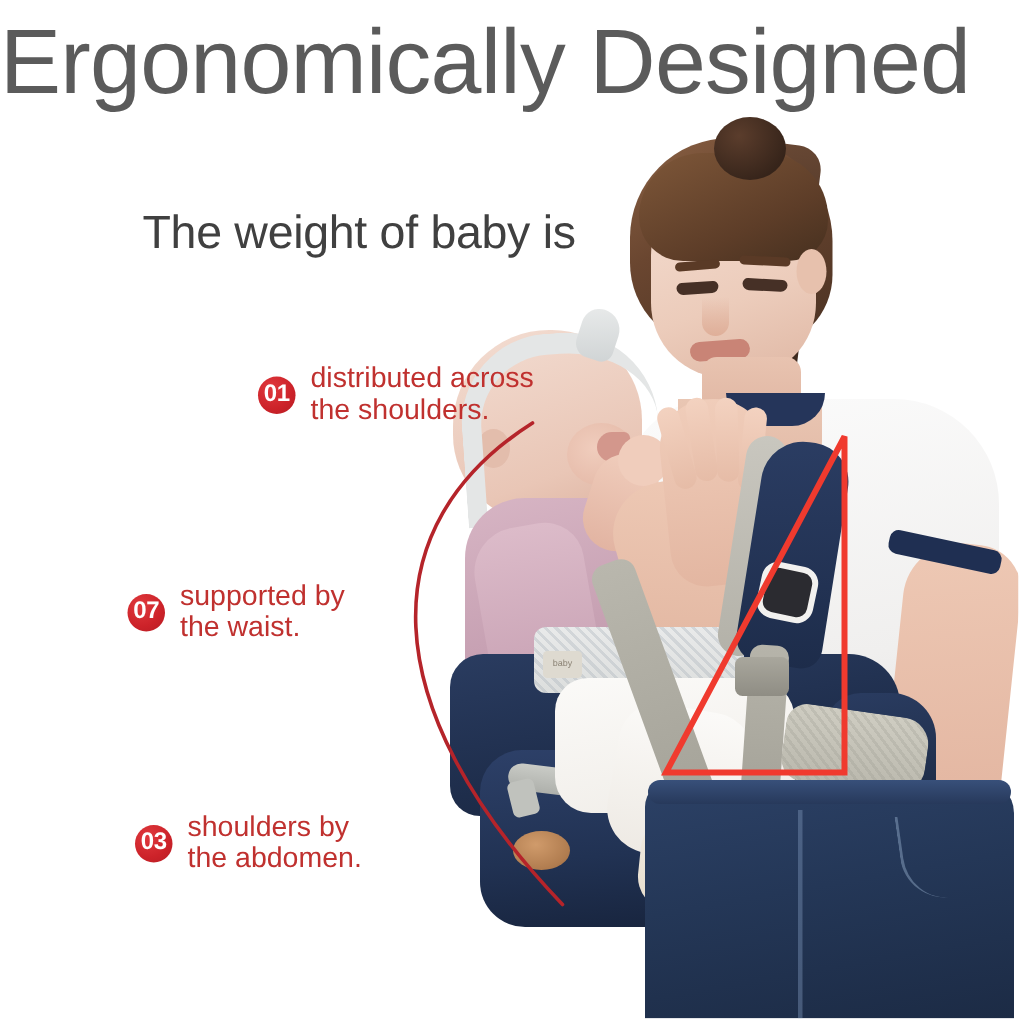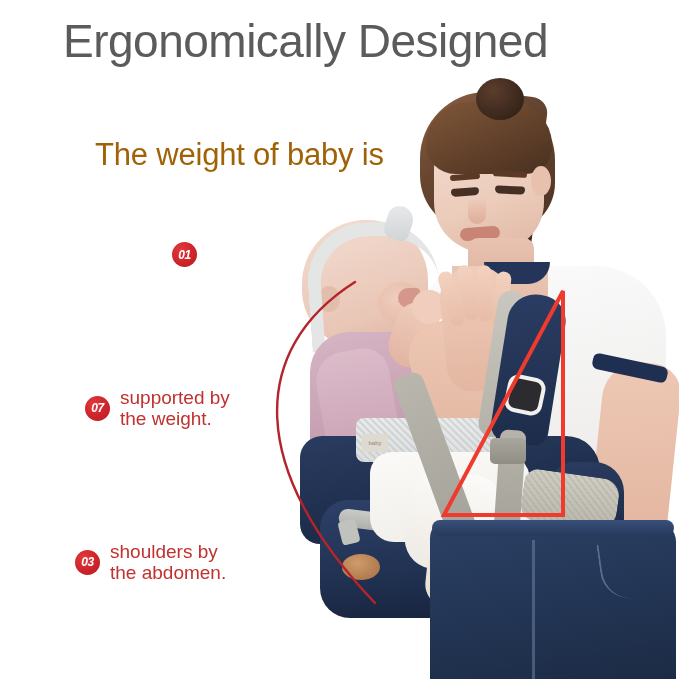--- a/index.html
+++ b/index.html
@@ -16,36 +16,36 @@
     font-family: "Liberation Sans", "DejaVu Sans", sans-serif;
   }
 
   
   #main-title {
     position: absolute;
     left: 0;
     top: 14px;
     width: 611px;
     text-align: center;
-    font-size: 46px;
+    font-size: 61px;
     line-height: 54px;
     font-weight: 400;
     letter-spacing: -0.5px;
     color: #5b5b5b;
     white-space: nowrap;
   }
   #sub-title {
     position: absolute;
     left: 95px;
     top: 136px;
     font-size: 31px;
     line-height: 38px;
     font-weight: 400;
     letter-spacing: -0.2px;
-    color: #a16207;
+    color: #404040;
     white-space: nowrap;
     z-index: 6;
   }
 
   
   #photo {
     position: absolute;
     left: 300px;
     top: 70px;
     width: 379px;
@@ -353,38 +353,37 @@
     align-items: center;
     z-index: 7;
   }
   .badge {
     width: 25px;
     height: 25px;
     flex: 0 0 25px;
     border-radius: 50%;
     background: radial-gradient(circle at 35% 30%, #e0393d 0%, #cc2229 60%, #b51d24 100%);
     color: #ffffff;
-    font-size: 12px;
+    font-size: 16px;
     font-weight: 700;
-    font-style: italic;
     display: flex;
     align-items: center;
     justify-content: center;
     letter-spacing: -0.3px;
   }
   .anno-text {
     margin-left: 10px;
     font-size: 19px;
     line-height: 21px;
     color: #c0312f;
     white-space: pre-line;
   }
   #anno-1 { left: 172px; top: 242px; }
   #anno-2 { left: 85px;  top: 387px; }
-  #anno-3 { left: 75px;  top: 541px; }
+  #anno-3 { left: 90px;  top: 541px; }
 </style>
 </head>
 <body>
 
 <div id="page">
 
   <div id="photo">
 
     <div class="ph w-ponytail-tail"></div>
     <div class="ph w-hair"></div>
@@ -456,26 +455,28 @@
   <svg id="overlay" viewBox="0 0 679 679">
     <path d="M 355 282 C 248 350, 248 470, 375 603" fill="none" stroke="#b5242a" stroke-width="2.4" stroke-linecap="round"></path>
     <path d="M 563 291 L 563 515 L 444 515 Z" fill="none" stroke="#f03a2e" stroke-width="4" stroke-linejoin="miter"></path>
   </svg>
 
   <div id="main-title">Ergonomically Designed</div>
   <div id="sub-title">The weight of baby is</div>
 
   <div class="anno" id="anno-1">
     <div class="badge">01</div>
+    <div class="anno-text">distributed across
+the shoulders.</div>
   </div>
 
   <div class="anno" id="anno-2">
     <div class="badge">07</div>
     <div class="anno-text">supported by
-the weight.</div>
+the waist.</div>
   </div>
 
   <div class="anno" id="anno-3">
     <div class="badge">03</div>
     <div class="anno-text">shoulders by
 the abdomen.</div>
   </div>
 
 </div>
 

